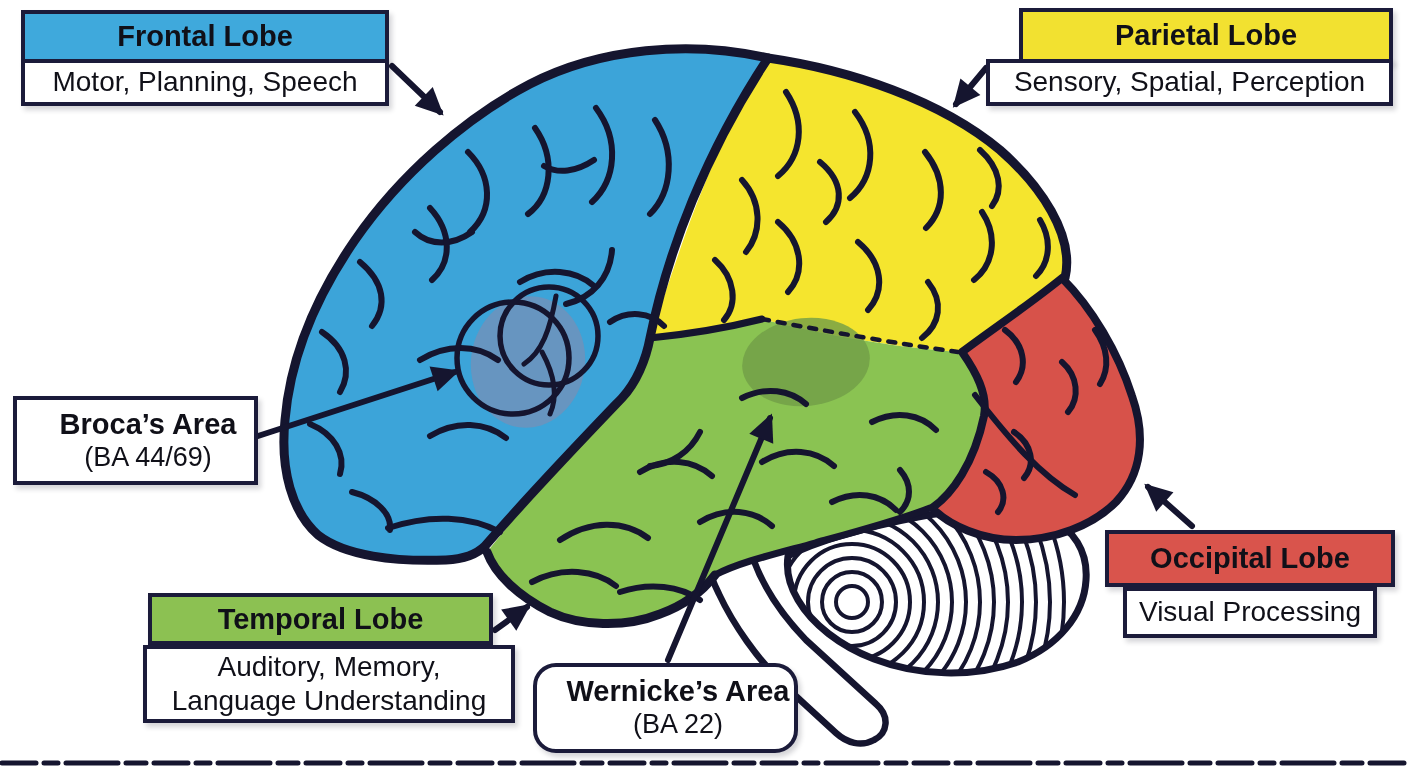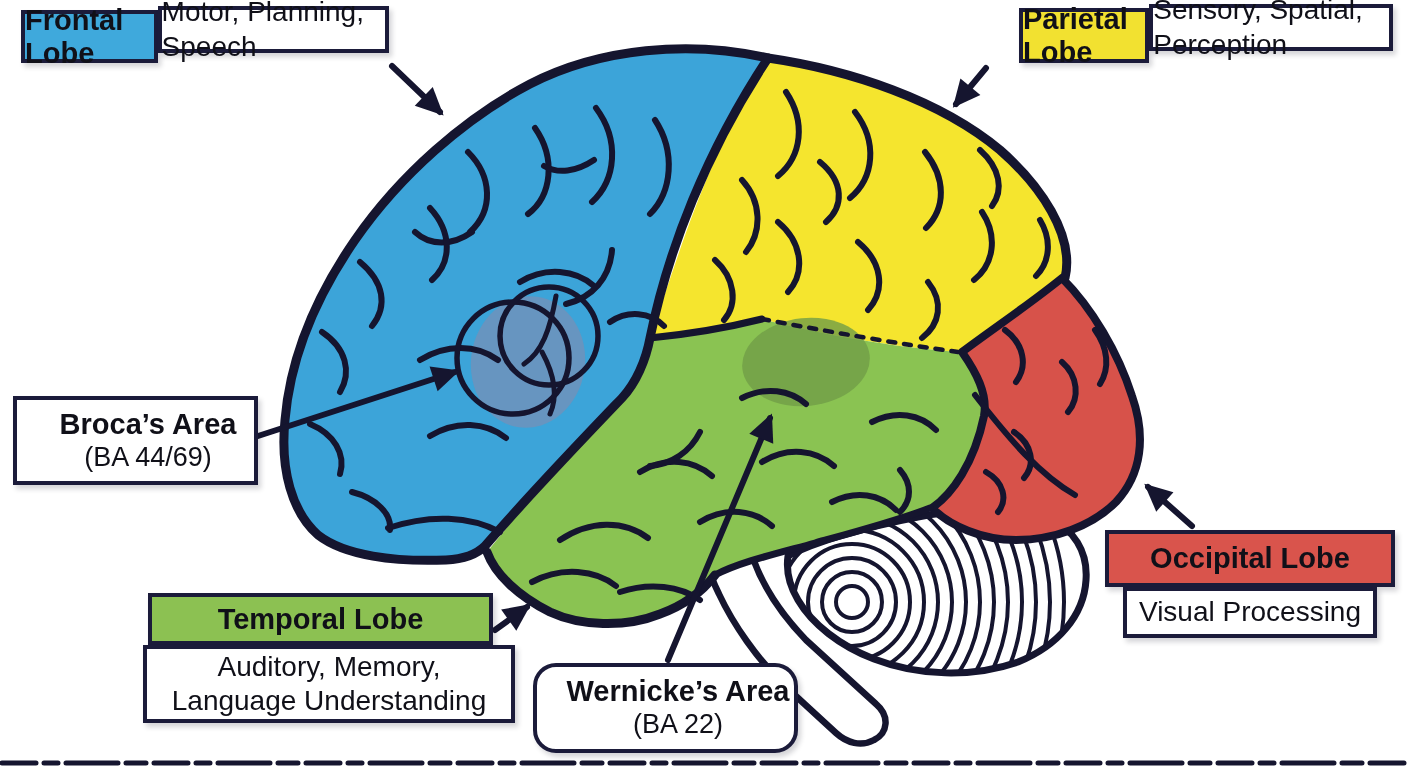--- a/index.html
+++ b/index.html
@@ -6,21 +6,21 @@
     --c-background:#ffffff; --c-outline:#15152f; --c-frontal:#3ca4d9; --c-parietal:#f5e52e;
     --c-temporal:#8ac352; --c-occipital:#d7524a; --c-frontal_header:#3fa9dc; --c-parietal_header:#f2e130;
     --c-temporal_header:#8cc152; --c-occipital_header:#d9544c; --c-broca_fill:#6b93bc; --c-wernicke_fill:#709e47;
     --c-box_border:#1b1b3a; --c-label_text:#101018;
   }
   *{margin:0;padding:0;box-sizing:border-box;}
   html,body{width:1408px;height:768px;}
   body{font-family:"Liberation Sans",sans-serif;background:var(--c-background);overflow:hidden;}
   .stage{position:relative;width:1408px;height:768px;background:var(--c-background);}
   .stage > svg{position:absolute;left:0;top:0;}
-  .callout{position:absolute;display:flex;flex-direction:row;}
+  .callout{position:absolute;display:flex;flex-direction:column;}
   .co-header{border:4px solid var(--c-box_border);display:flex;align-items:center;justify-content:center;
     font-weight:bold;font-size:29px;color:var(--c-label_text);box-shadow:3px 4px 5px rgba(20,20,40,.18);}
   .co-body{border:4px solid var(--c-box_border);margin-top:-4px;background:#fff;display:flex;flex-direction:column;
     align-items:center;justify-content:center;font-size:28px;color:var(--c-label_text);line-height:1.22;
     box-shadow:3px 4px 5px rgba(20,20,40,.18);}
   .co-plain{position:absolute;border:4px solid var(--c-box_border);background:#fff;display:flex;flex-direction:column;
     align-items:center;justify-content:center;color:var(--c-label_text);box-shadow:3px 4px 5px rgba(20,20,40,.18);padding-left:25px;}
   .co-plain .t1{font-weight:bold;font-size:29px;line-height:1.15;}
   .co-plain .t2{font-size:27px;line-height:1.2;}
   .hdr-frontal{background:var(--c-frontal_header);}

